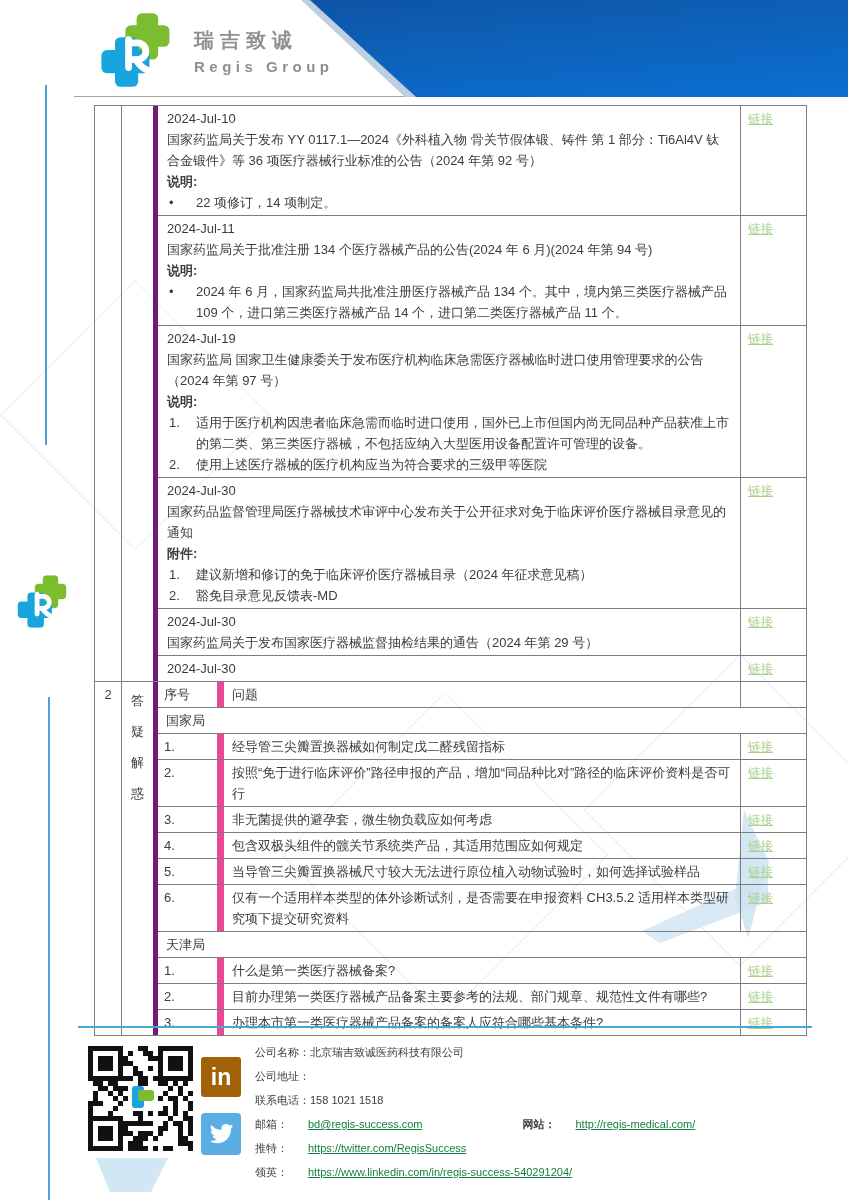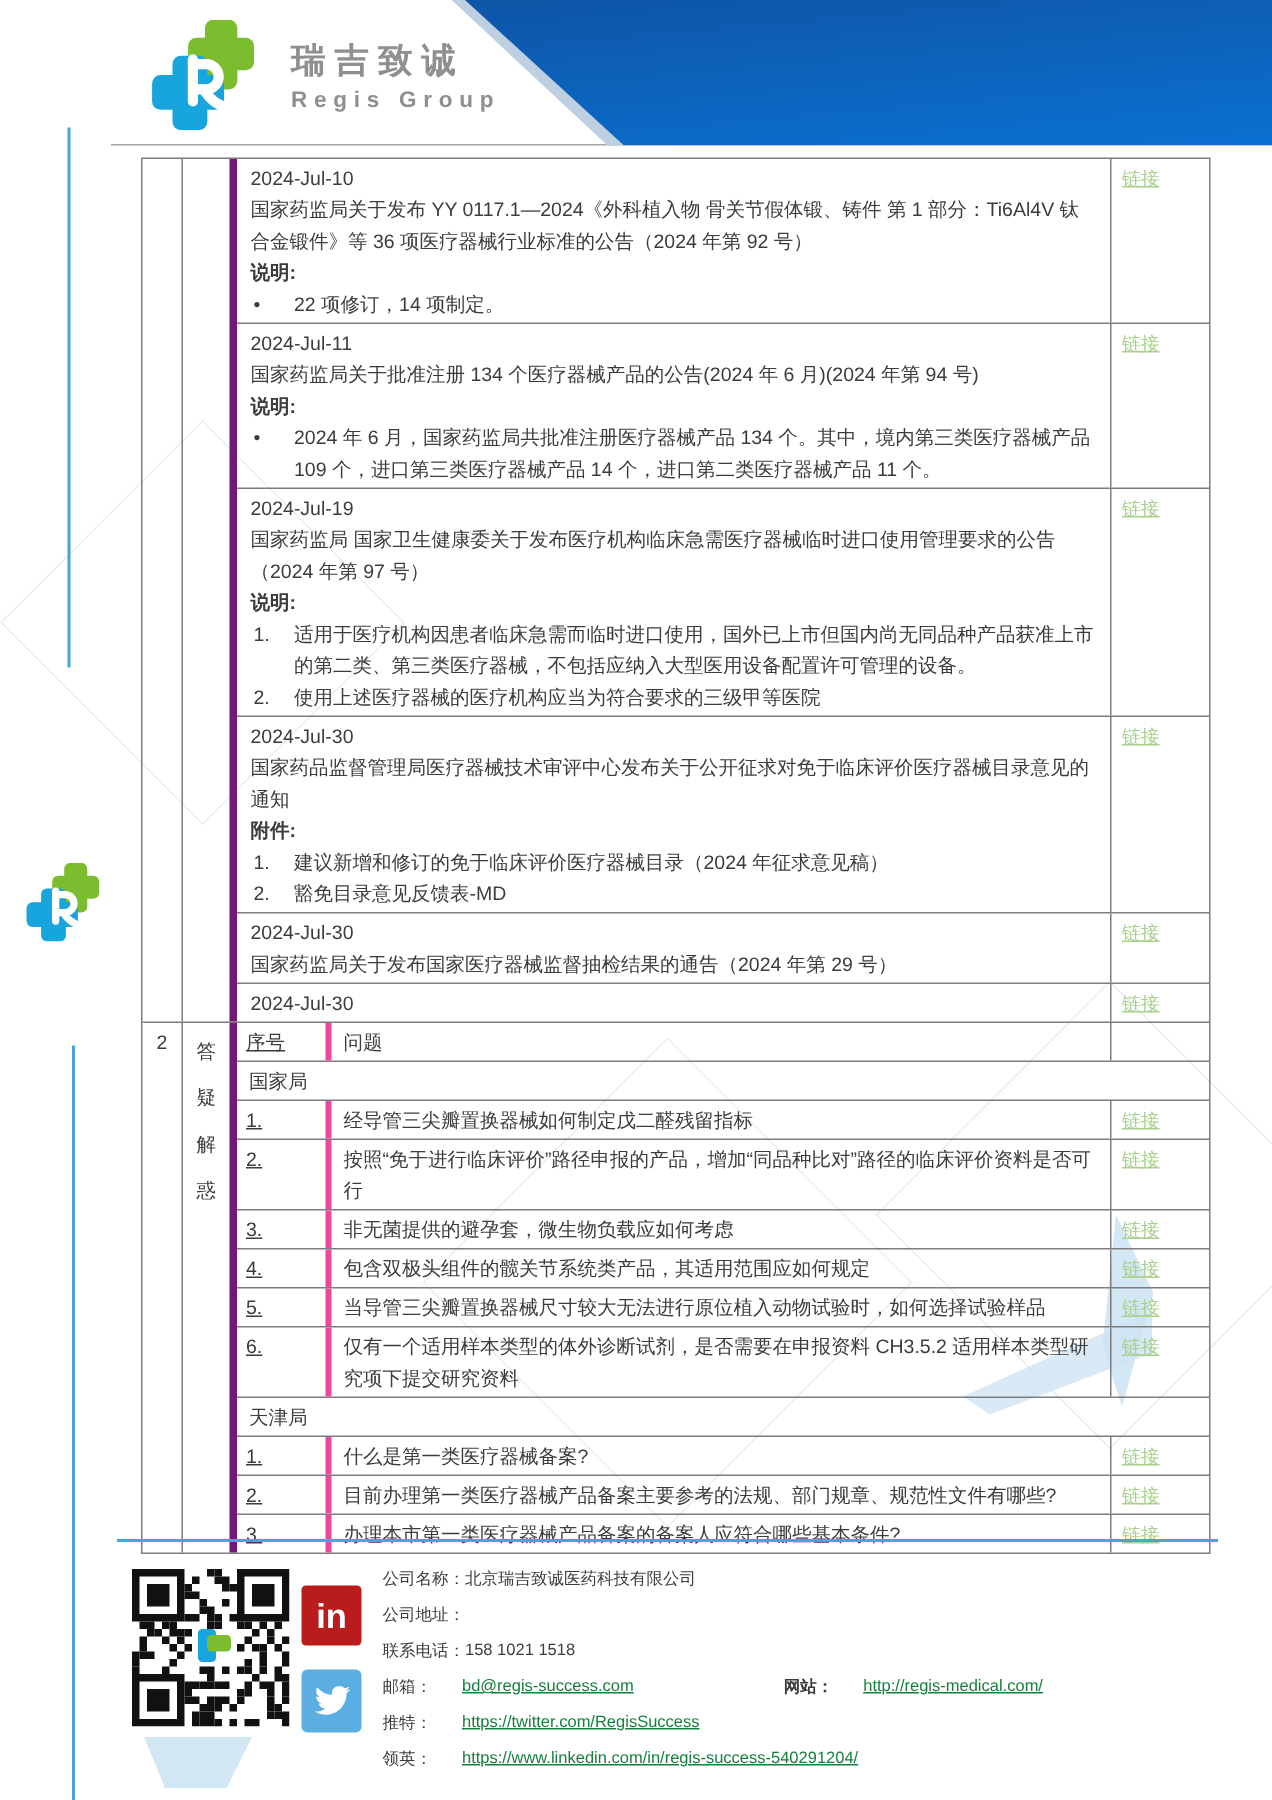--- a/index.html
+++ b/index.html
@@ -10,21 +10,21 @@
   .banner{position:absolute;top:0;left:0;width:848px;height:97px;z-index:1;}
   .banner-edge{position:absolute;inset:0;background:#bfcfe2;
                clip-path:polygon(301px 0,313px 0,419px 97px,405px 97px);}
   .banner-blue{position:absolute;inset:0;
                background:linear-gradient(175deg,#0e4f9e 0%,#0d62ba 55%,#0a70d2 100%);
                clip-path:polygon(310px 0,848px 0,848px 97px,416px 97px);}
   .header-line{position:absolute;top:96px;left:74px;width:774px;height:1px;background:#a6a6a6;}
 
   .logo-wrap{position:absolute;top:13px;left:99px;display:flex;align-items:center;gap:15px;z-index:2;}
   .logo-mark{width:80px;height:74px;}
-  .logo-text .cn{font-size:23px;letter-spacing:6px;color:#8f8f8f;font-weight:600;line-height:34px;}
+  .logo-text .cn{font-size:20px;letter-spacing:6px;color:#8f8f8f;font-weight:600;line-height:34px;}
   .logo-text .en{font-size:15px;letter-spacing:4.5px;color:#8f8f8f;font-weight:600;line-height:20px;}
 
   
   .vline1{position:absolute;left:45px;top:85px;width:2px;height:360px;background:#4aa2d9;}
   .vline2{position:absolute;left:48px;top:697px;width:2px;height:503px;background:#4aa2d9;}
   .side-logo{position:absolute;left:16px;top:575px;width:57px;height:53px;}
 
   
   .wm{position:absolute;inset:0;z-index:0;pointer-events:none;}
 
@@ -43,30 +43,30 @@
   .nrow{display:flex;}
   .ncell{flex:1;min-width:0;padding:2px 8px 2px 9px;}
   .lcell{width:54px;flex:none;border-left:1px solid #7d7d7d;padding:2px 4px 0 7px;}
   .link{color:#a9d18e;text-decoration:underline;font-size:12.5px;cursor:pointer;}
   .note-label{font-weight:bold;}
   .note{display:flex;}
   .note .m{width:27px;flex:none;padding-left:2px;}
   .note .t{flex:1;min-width:0;}
 
   .qa-head,.qrow{display:flex;}
-  .c-no{width:47px;flex:none;border-right:4px solid #ec4899;padding:2px 6px;text-decoration:underline;}
+  .c-no{width:47px;flex:none;border-right:7px solid #ec4899;padding:2px 6px;}
   .c-q{flex:1;min-width:0;padding:2px 8px;}
   .c-link{width:54px;flex:none;border-left:1px solid #7d7d7d;padding:2px 4px 0 7px;}
   .grow{padding:2px 8px;}
 
   
   .footer{position:absolute;left:0;top:1026px;width:848px;height:174px;z-index:2;}
   .fdivider{position:absolute;left:78px;width:734px;top:0;height:2px;background:#3fa8dc;}
   .qr{position:absolute;left:88px;top:20px;width:105px;height:105px;}
-  .li-icon{position:absolute;left:201px;top:31px;width:40px;height:40px;background:#b91c1c;
+  .li-icon{position:absolute;left:201px;top:31px;width:40px;height:40px;background:#a16207;
            border-radius:3px;color:#fff;font-weight:bold;font-size:23px;
            display:flex;align-items:center;justify-content:center;cursor:pointer;}
   .tw-icon{position:absolute;left:201px;top:87px;width:40px;height:42px;background:#5aaee2;
            border-radius:4px;display:flex;align-items:center;justify-content:center;cursor:pointer;}
   .flines{position:absolute;left:255px;top:14px;}
   .fline{height:24px;display:flex;align-items:center;font-size:11px;white-space:nowrap;}
   .flink{color:#15803d;text-decoration:underline;cursor:pointer;margin-left:20px;}
   .wsite{margin-left:100px;font-weight:bold;}
 </style>
 </head>

